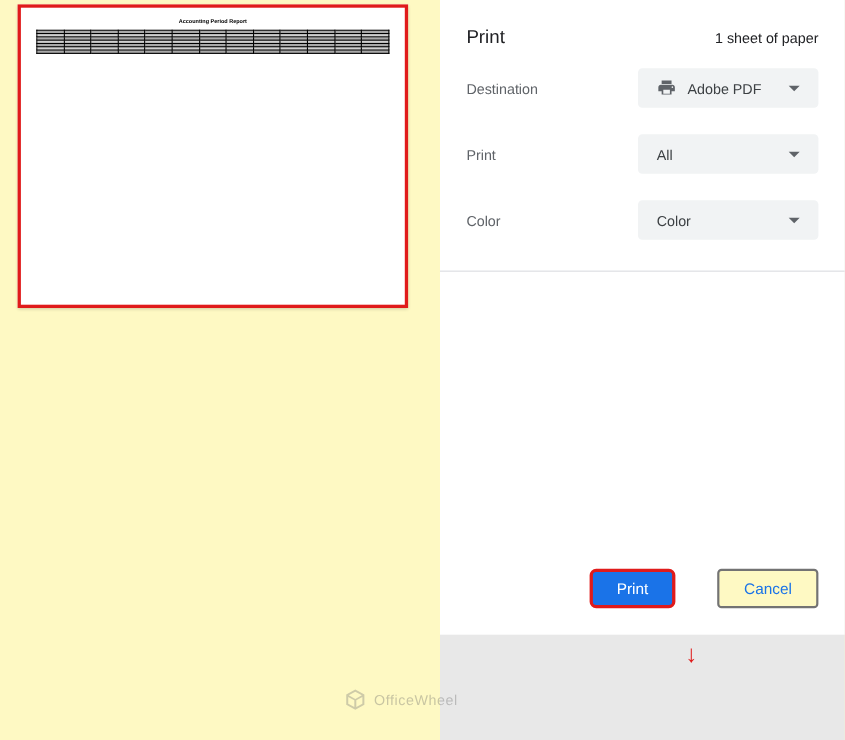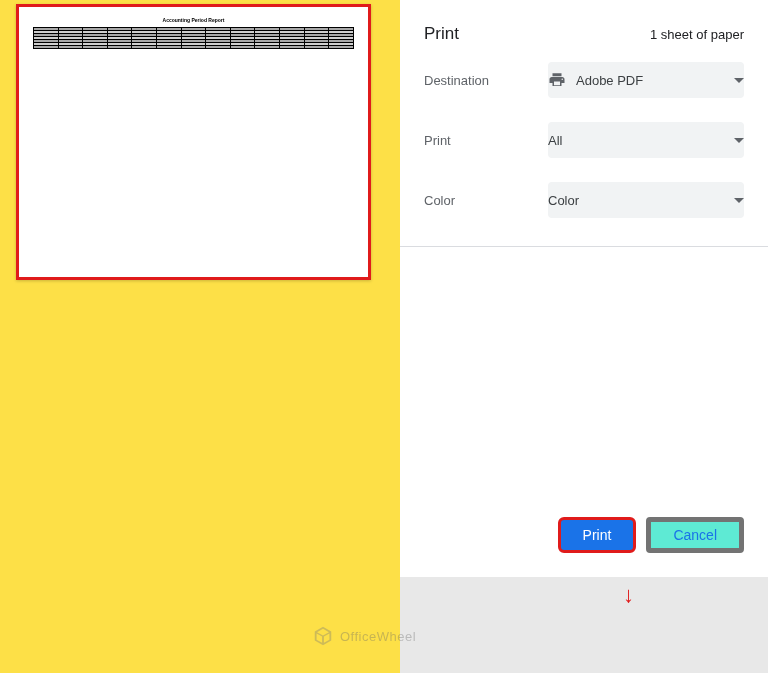--- a/index.html
+++ b/index.html
@@ -7,21 +7,21 @@
       font-family: 'Segoe UI', Arial, sans-serif;
       background: #e8e8e8;
       width: 768px;
       height: 673px;
       overflow: hidden;
       display: flex;
     }
     .left-panel {
       width: 400px;
       height: 673px;
-      background: #fde047;
+      background: #fef9c3;
       position: relative;
     }
     .preview-page {
       background: #fff;
       position: absolute;
       top: 4px;
       left: 16px;
       width: 355px;
       height: 276px;
       border: 3px solid #e01b1b;
@@ -70,34 +70,35 @@
       color: #202124;
       margin-left: 44px;
     }
     .settings-section {
       padding: 0 24px;
     }
     .setting-row {
       display: flex;
       align-items: center;
       margin-bottom: 24px;
+      gap: 32px;
     }
     .setting-label {
       width: 124px;
       font-size: 13px;
       color: #5f6368;
     }
     .dropdown {
       flex: 1;
       background: #f1f3f4;
       height: 36px;
       border-radius: 4px;
       display: flex;
       align-items: center;
-      padding: 0 0;
+      padding: 0 17px;
       font-size: 13px;
       color: #3c4043;
       cursor: pointer;
       position: relative;
     }
     .dropdown-arrow {
       margin-left: auto;
       width: 0;
       height: 0;
       border-left: 5px solid transparent;
@@ -150,23 +151,24 @@
       align-items: center;
       justify-content: center;
     }
     .btn-print {
       background: #1a73e8;
       color: #fff;
       border: 3px solid #e01b1b;
       border-radius: 6px;
     }
     .btn-cancel {
-      background: #5eead4;
+      background: #fef9c3;
       color: #1a73e8;
-      border: 5px solid #737373;
+      border: 2px solid #737373;
+      margin-left: 28px;
     }
     .watermark {
       position: absolute;
       bottom: 26px;
       left: 312px;
       display: flex;
       align-items: center;
       opacity: 0.35;
       font-size: 13px;
       color: #666;

